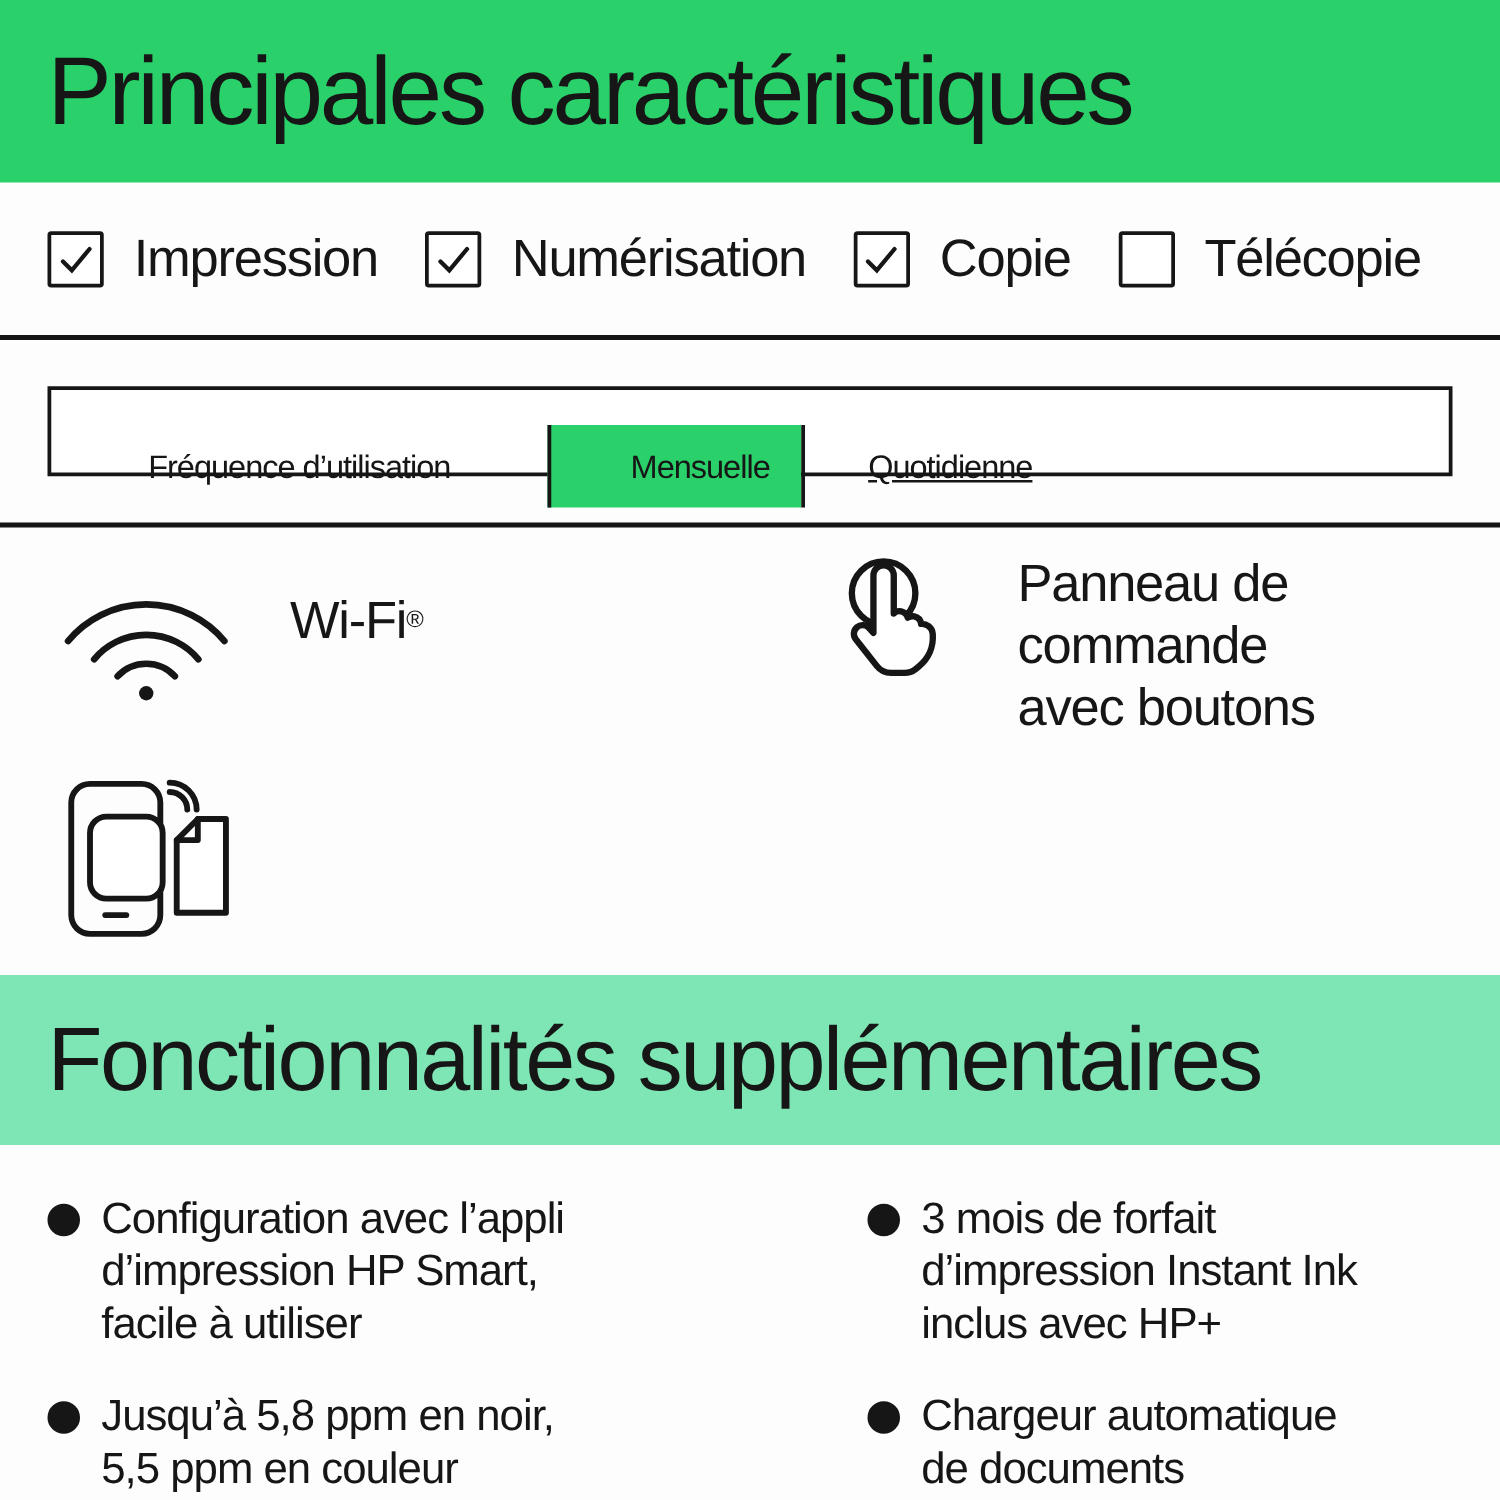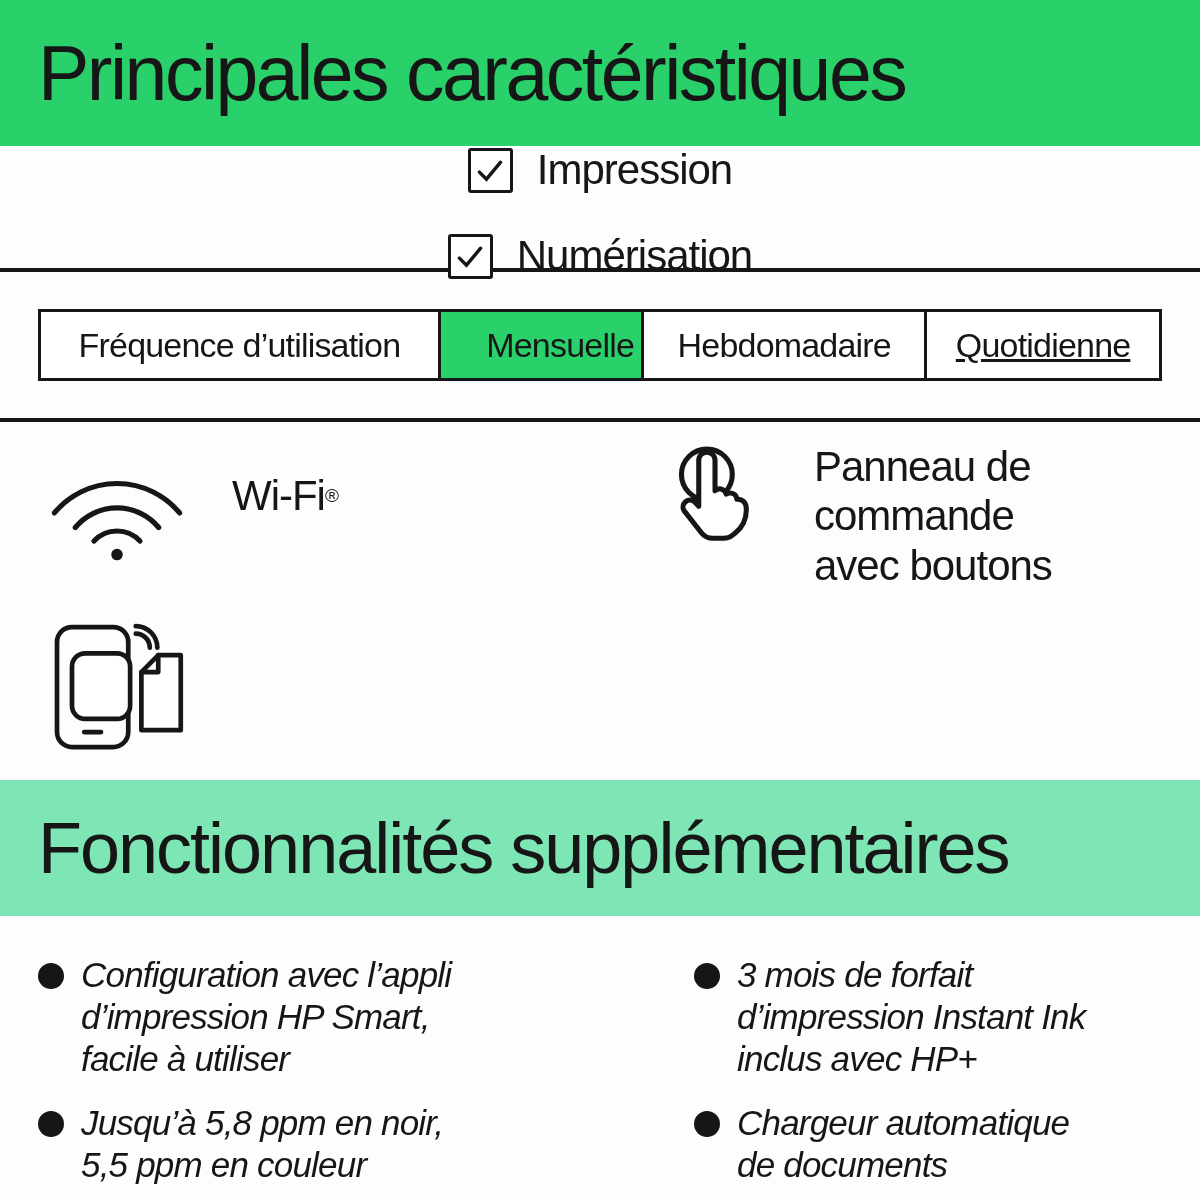--- a/index.html
+++ b/index.html
@@ -24,41 +24,42 @@
     padding:16px 38px;
   }
   .banner h1{
     font-size:77px;font-weight:normal;letter-spacing:-2.5px;
     white-space:nowrap;
   }
   
   .check-row{
     height:122px;
     display:flex;align-items:center;
-    gap:38px;padding:0 38px;flex-direction:column;
+    gap:38px;padding:0 38px;
   }
   .check-item{display:flex;align-items:center;gap:24px;}
   .check-item .box{
     width:45px;height:45px;flex:none;
     border:3.5px solid var(--ink);border-radius:3px;
     background:#fff;
     display:flex;align-items:center;justify-content:center;
   }
   .check-item .label{font-size:42px;letter-spacing:-1px;white-space:nowrap;}
   .divider{height:4px;background:var(--ink);}
   
   .freq-wrap{height:146px;display:flex;align-items:center;padding:0 38px;}
   .freq-table{
     width:1124px;height:72px;
     display:flex;border:3px solid var(--ink);background:#fff;
   }
   .freq-cell{
     display:flex;align-items:center;justify-content:center;
-    font-size:34px;letter-spacing:-0.8px;white-space:nowrap;
+    font-size:26px;letter-spacing:-0.8px;white-space:nowrap;
     height:100%;
+    margin-top:28px;
   }
   .freq-cell + .freq-cell{border-left:3px solid var(--ink);}
   .freq-cell.c0{width:35.5%;}
   .freq-cell.c1{width:18.2%;padding-left:38px;}
   .freq-cell.c2{width:25.3%;}
   .freq-cell.c3{width:21%;text-decoration:underline;}
   .freq-cell.selected{background:var(--green);}
   
   .features{
     height:358px;
@@ -89,21 +90,21 @@
     padding:0 38px;
   }
   .banner2 h2{
     font-size:72px;font-weight:normal;letter-spacing:-2px;white-space:nowrap;
   }
   
   .bullets{
     display:grid;grid-template-columns:656px 1fr;
     padding:38px 20px 0 38px;
   }
-  .bullet-col{display:flex;flex-direction:column;gap:22px;font-style:italic;}
+  .bullet-col{display:flex;flex-direction:column;gap:32px;}
   .bullet{display:flex;gap:17px;}
   .bullet .dot{
     width:26px;height:26px;border-radius:50%;
     background:var(--ink);flex:none;margin-top:9px;
   }
   .bullet .b-text{
     font-size:35px;letter-spacing:-0.8px;line-height:1.2;
     white-space:pre-line;
   }
 </style>
@@ -126,35 +127,42 @@
   <div class="check-item">
     <span class="box">
       <svg class="check" width="34" height="34" viewBox="0 0 24 24">
           <path d="M4.5 13.5 l5 5 L19.5 6.5" fill="none" stroke="#161616" stroke-width="2.4" stroke-linecap="round"></path>
         </svg>
     </span>
     <span class="label">Numérisation</span>
   </div>
   <div class="check-item">
     <span class="box">
+      <svg class="check" width="34" height="34" viewBox="0 0 24 24">
+          <path d="M4.5 13.5 l5 5 L19.5 6.5" fill="none" stroke="#161616" stroke-width="2.4" stroke-linecap="round"></path>
+        </svg>
+    </span>
+    <span class="label">Copie</span>
+  </div>
+  <div class="check-item">
+    <span class="box">
       <svg class="check" width="34" height="34" viewBox="0 0 24 24" style="visibility: hidden;">
           <path d="M4.5 13.5 l5 5 L19.5 6.5" fill="none" stroke="#161616" stroke-width="2.4" stroke-linecap="round"></path>
         </svg>
     </span>
     <span class="label">Télécopie</span>
   </div>
 </section>
 
 <div class="divider"></div>
 
 <section class="freq-wrap">
   <div class="freq-table">
     <div class="freq-cell c0">Fréquence d’utilisation</div>
     <div class="freq-cell c1 opt selected">Mensuelle</div>
-    <div class="freq-cell c2 opt">Hebdomadaire</div>
     <div class="freq-cell c3 opt">Quotidienne</div>
   </div>
 </section>
 
 <div class="divider"></div>
 
 <section class="features">
 
   <div class="feature left">
     <span class="icon-box">

